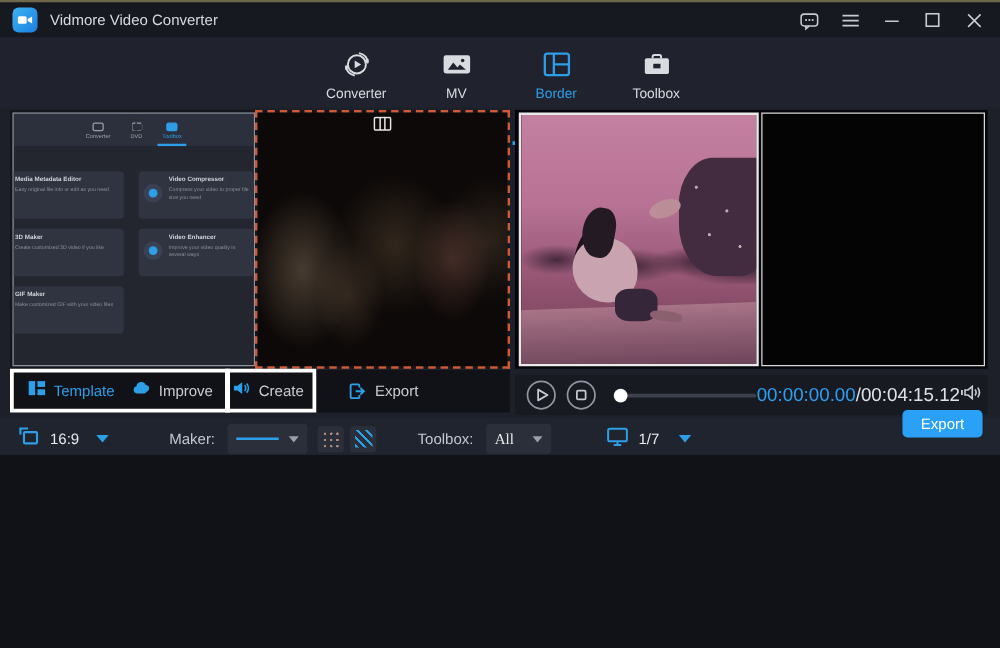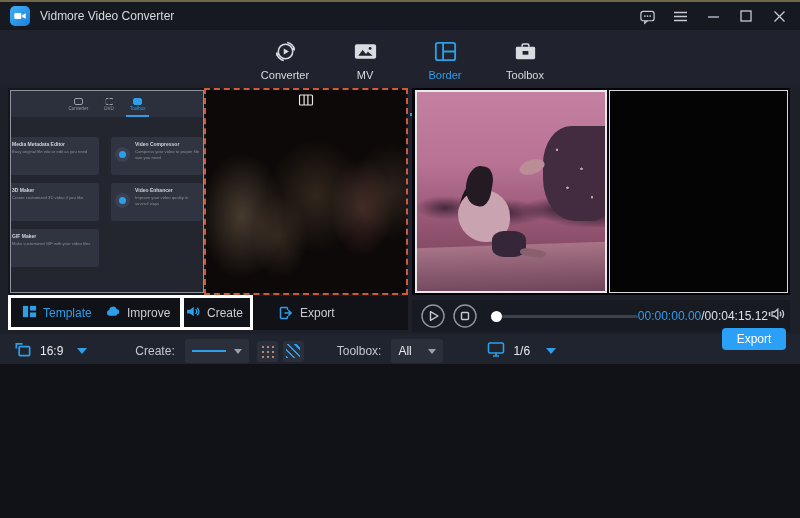--- a/index.html
+++ b/index.html
@@ -86,32 +86,32 @@
   .girl-shirt { position:absolute; left:22%; top:49%; width:52px; height:52px; border-radius:48% 52% 45% 55%; background:#c9a3b0; }
   .girl-skirt { position:absolute; left:40%; top:70%; width:34px; height:26px; border-radius:35%; background:#36263a; }
   .girl-leg { position:absolute; left:55%; top:79%; width:26px; height:8px; border-radius:40%; background:#8a5f6e; transform:rotate(8deg); }
 
   
   .player-bar { position:absolute; left:412px; top:300px; width:378px; height:32px; background:#171a21; display:flex; align-items:center; }
   .pb-btn { width:26px; height:26px; margin-left:6px; cursor:default; }
   .pb-btn:first-child { margin-left:8px; }
   .pb-track { position:relative; margin-left:14px; width:168px; height:3px; background:#3c414d; border-radius:2px; cursor:default; }
   .pb-thumb { position:absolute; left:-1px; top:-4px; width:11px; height:11px; border-radius:50%; background:#ffffff; }
-  .pb-time { margin-left:0; font-size:12px; white-space:nowrap; }
+  .pb-time { margin-left:0; font-size:15px; white-space:nowrap; }
   .pb-time .cur { color:#2e9df0; }
   .pb-time .tot { color:#dfe1e6; }
   .pb-vol { margin-left:auto; margin-right:4px; }
 
   
   .toolbar { position:absolute; left:0; top:334px; width:800px; height:34px; background:#20242e; display:flex; align-items:center; }
   .tb-label { font-size:12px; color:#c3c7cf; }
   .tb-value { font-size:12px; color:#e8eaee; }
   .arrow-dn { width:0; height:0; border-left:5px solid transparent; border-right:5px solid transparent; border-top:6px solid #2d9fe8; display:inline-block; }
   .arrow-dn.gray { border-top-color:#9aa0aa; }
-  .select-box { height:24px; background:#2b2f3a; border-radius:3px; display:flex; align-items:center; padding:0 7px; gap:8px; cursor:default; }
+  .select-box { height:24px; background:#2b2f3a; border-radius:3px; display:flex; align-items:center; padding:0 7px; gap:8px; cursor:default;font-family:Liberation Serif, serif; }
   .border-line { width:38px; height:2px; background:#2d9fe8; }
   .sq-btn { width:21px; height:21px; background:#2b2f3a; border-radius:3px; display:flex; align-items:center; justify-content:center; cursor:default; }
   .dot-grid { width:13px; height:13px; background:
       radial-gradient(1.6px 1.6px at 2px 2px,  #b08a7a 60%, transparent 70%),
       radial-gradient(1.6px 1.6px at 7px 2px,  #b08a7a 60%, transparent 70%),
       radial-gradient(1.6px 1.6px at 12px 2px, #b08a7a 60%, transparent 70%),
       radial-gradient(1.6px 1.6px at 2px 7px,  #b08a7a 60%, transparent 70%),
       radial-gradient(1.6px 1.6px at 7px 7px,  #b08a7a 60%, transparent 70%),
       radial-gradient(1.6px 1.6px at 12px 7px, #b08a7a 60%, transparent 70%),
       radial-gradient(1.6px 1.6px at 2px 12px, #b08a7a 60%, transparent 70%),
@@ -361,21 +361,21 @@
   <div class="toolbar">
     <div style="margin-left:13px;">
       <svg width="19" height="19" viewBox="0 0 20 20">
           <path d="M3.5 9 V4 H10" fill="none" stroke="#2d9fe8" stroke-width="1.8"></path>
           <rect x="6.5" y="7" width="11" height="9.5" rx="1" fill="none" stroke="#2d9fe8" stroke-width="1.8"></rect>
         </svg>
     </div>
     <span class="tb-value" style="margin-left:8px;">16:9</span>
     <span class="arrow-dn" style="margin-left:14px;"></span>
 
-    <span class="tb-label" style="margin-left:48px;">Create:</span>
+    <span class="tb-label" style="margin-left:48px;">Maker:</span>
     <div class="select-box" style="margin-left:10px; width:64px;">
       <span class="border-line"></span>
       <span class="arrow-dn gray" style="border-left-width:4px;border-right-width:4px;border-top-width:5px;"></span>
     </div>
     <div class="sq-btn" style="margin-left:8px;">
         <div class="dot-grid"></div>
       </div>
     <div class="sq-btn" style="margin-left:5px;">
         <div class="stripes"></div>
       </div>
@@ -385,21 +385,21 @@
       <span class="tb-value">All</span>
       <span class="arrow-dn gray" style="border-left-width:4px;border-right-width:4px;border-top-width:5px;"></span>
     </div>
 
     <div style="margin-left:44px;">
       <svg width="18" height="16" viewBox="0 0 18 16">
           <rect x="1.5" y="2" width="15" height="10" rx="1.5" fill="none" stroke="#2d9fe8" stroke-width="1.6"></rect>
           <path d="M6 15 H12 M9 12 V15" stroke="#2d9fe8" stroke-width="1.6"></path>
         </svg>
     </div>
-    <span class="tb-value" style="margin-left:8px;">1/6</span>
+    <span class="tb-value" style="margin-left:8px;">1/7</span>
     <span class="arrow-dn" style="margin-left:16px;"></span>
   </div>
 
   <div class="tpl-area">
     <div class="tpl-row" style="top:2px;" id="tpl-row-0">
         <div class="tpl">
           <svg viewBox="0 0 40 28"></svg>
         </div>
         <div class="tpl selected">
           <svg viewBox="0 0 40 28">

